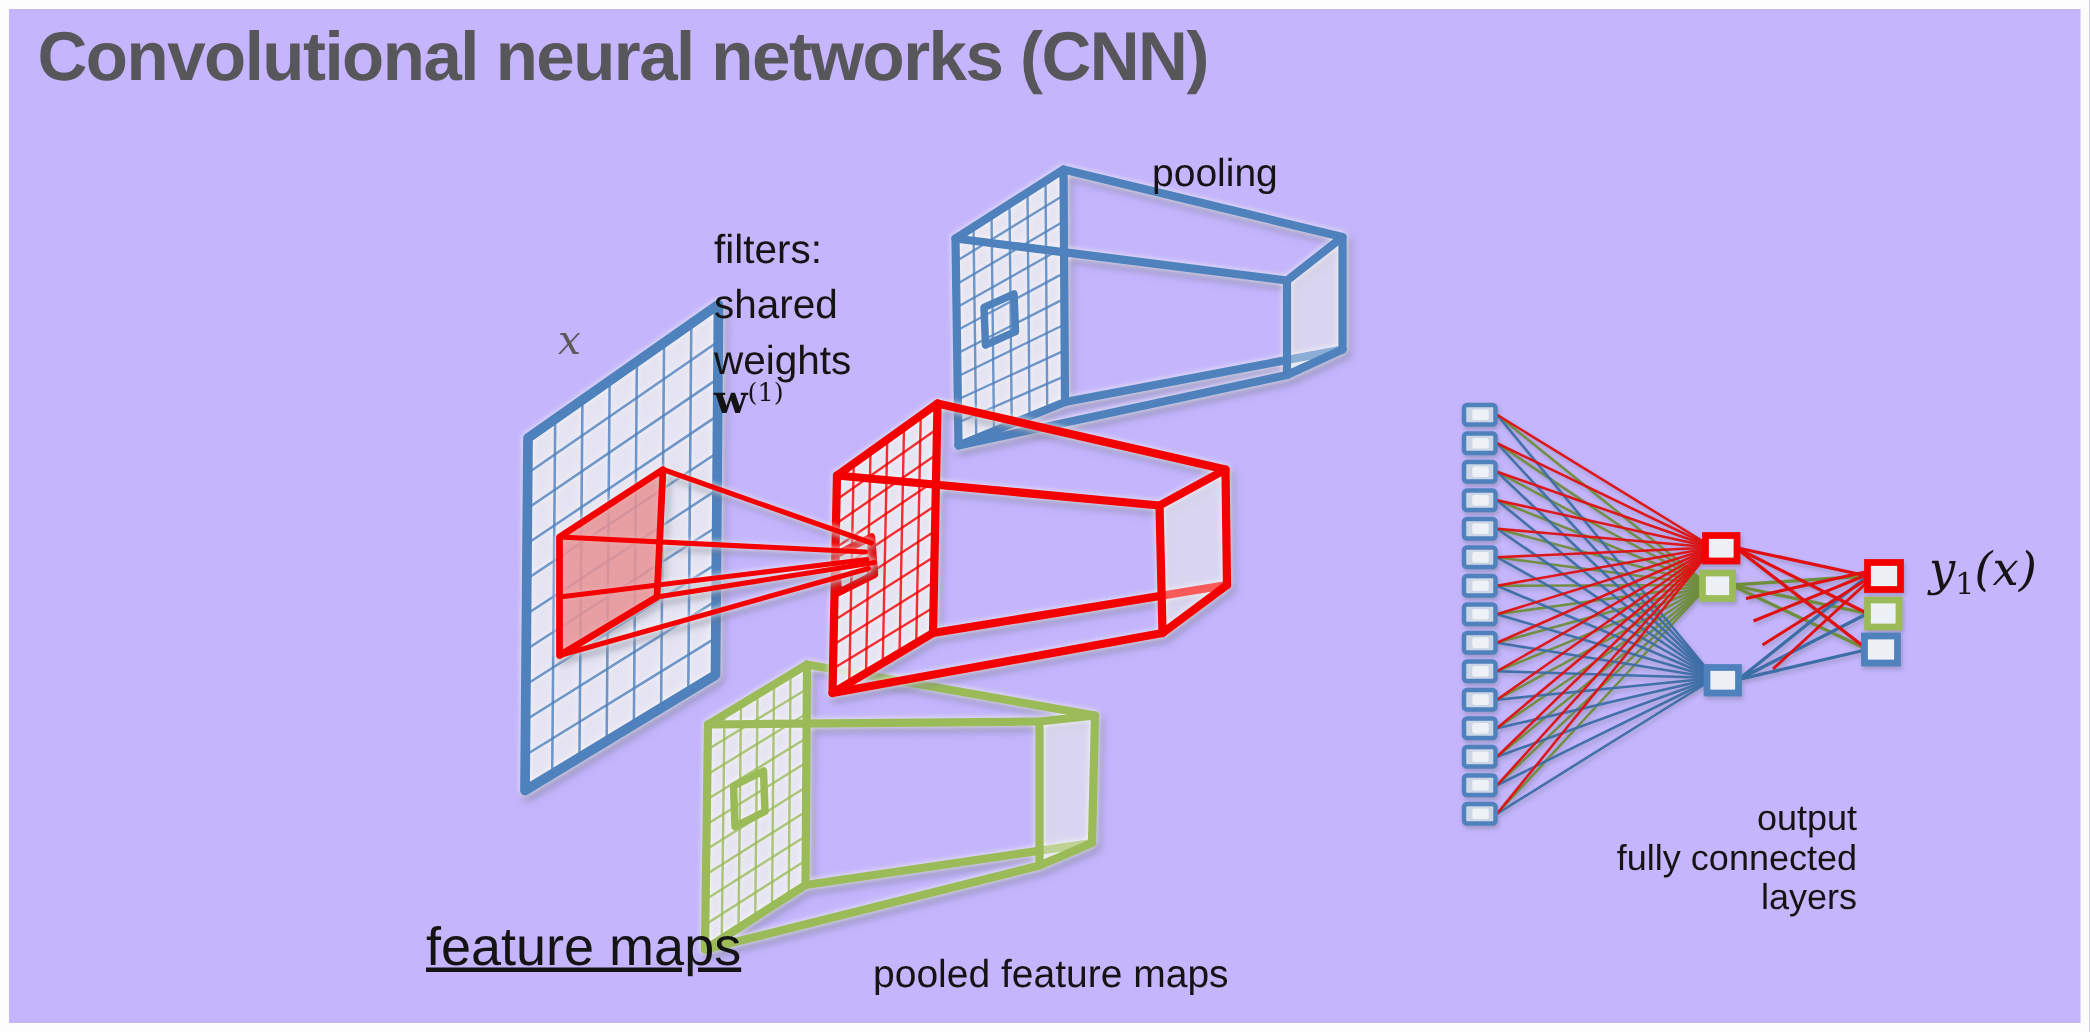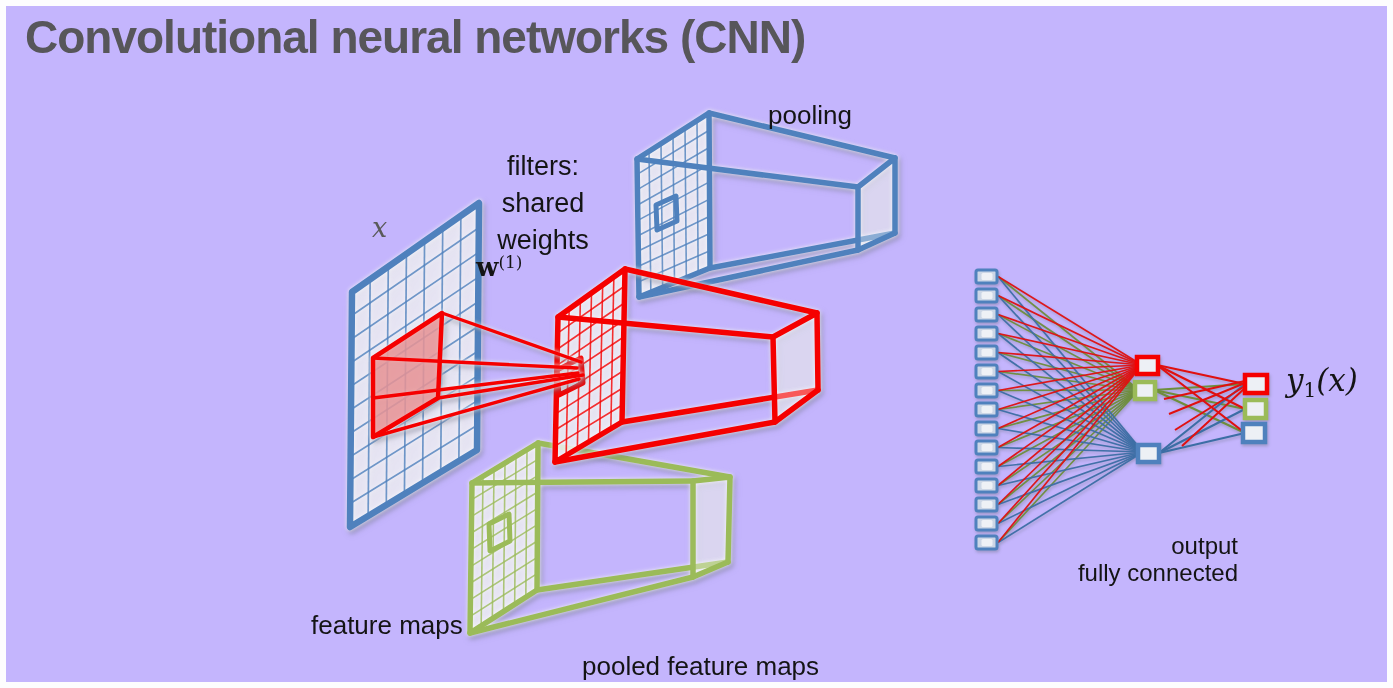--- a/index.html
+++ b/index.html
@@ -16,28 +16,28 @@
     pointer-events:none;z-index:30;
   }
   svg.diagram{position:absolute;left:0;top:0;z-index:5;}
   .lbl{position:absolute;z-index:10;color:#141414;white-space:nowrap;}
   .title{
     position:absolute;left:25px;top:10px;z-index:10;
     font-size:46px;font-weight:bold;color:#57565a;letter-spacing:-1px;
   }
   .math{font-family:"DejaVu Serif",serif;font-style:italic;}
   .x-label{left:372px;top:212px;font-size:27px;color:#5a5a5a;}
-  .filters-label{left:476px;top:148px;width:134px;text-align:center;
+  .filters-label{left:476px;top:148px;width:134px;text-align:left;
     font-size:27px;line-height:37px;color:#141414;}
   .w-label{left:476px;top:252px;width:134px;text-align:left;
     font-family:"DejaVu Serif",serif;font-size:26px;font-weight:bold;}
   .w-label .sup{font-size:17px;font-weight:normal;vertical-align:8px;}
   .pooling-label{left:768px;top:100px;font-size:26px;}
-  .feature-maps-label{left:311px;top:610px;font-size:26px;}
-  .pooled-feature-maps-label{left:582px;top:651px;font-size:26px;}
+  .feature-maps-label{left:284px;top:610px;font-size:36px;text-decoration:underline;}
+  .pooled-feature-maps-label{left:582px;top:634px;font-size:26px;}
   .y1x-label{left:1286px;top:362px;font-size:31px;font-family:"DejaVu Serif",serif;}
   .y1x-label .base,.y1x-label .arg{font-style:italic;}
   .y1x-label .sub{font-size:20px;vertical-align:-6px;}
   .output-label{left:1038px;top:533px;width:200px;text-align:right;
     font-size:24px;line-height:26.5px;}
   .shadowed{filter:drop-shadow(0 0 2px rgba(255,255,255,.9))
             drop-shadow(2.5px 3.5px 2px rgba(105,112,132,.5));}
   .softshadow{filter:drop-shadow(1.5px 2px 1.5px rgba(110,118,138,.45));}
 </style>
 </head>
@@ -253,16 +253,17 @@
 
   <div class="lbl pooling-label">pooling</div>
   <div class="lbl feature-maps-label">feature maps</div>
   <div class="lbl pooled-feature-maps-label">pooled feature maps</div>
 
   <div class="lbl y1x-label"><span class="base">y</span><span class="sub">1</span><span class="arg">(x)</span></div>
 
   <div class="lbl output-label">
     <div>output</div>
     <div>fully connected</div>
+    <div>layers</div>
   </div>
 
   <div class="frame"></div>
 </div>
 
 </body></html>

